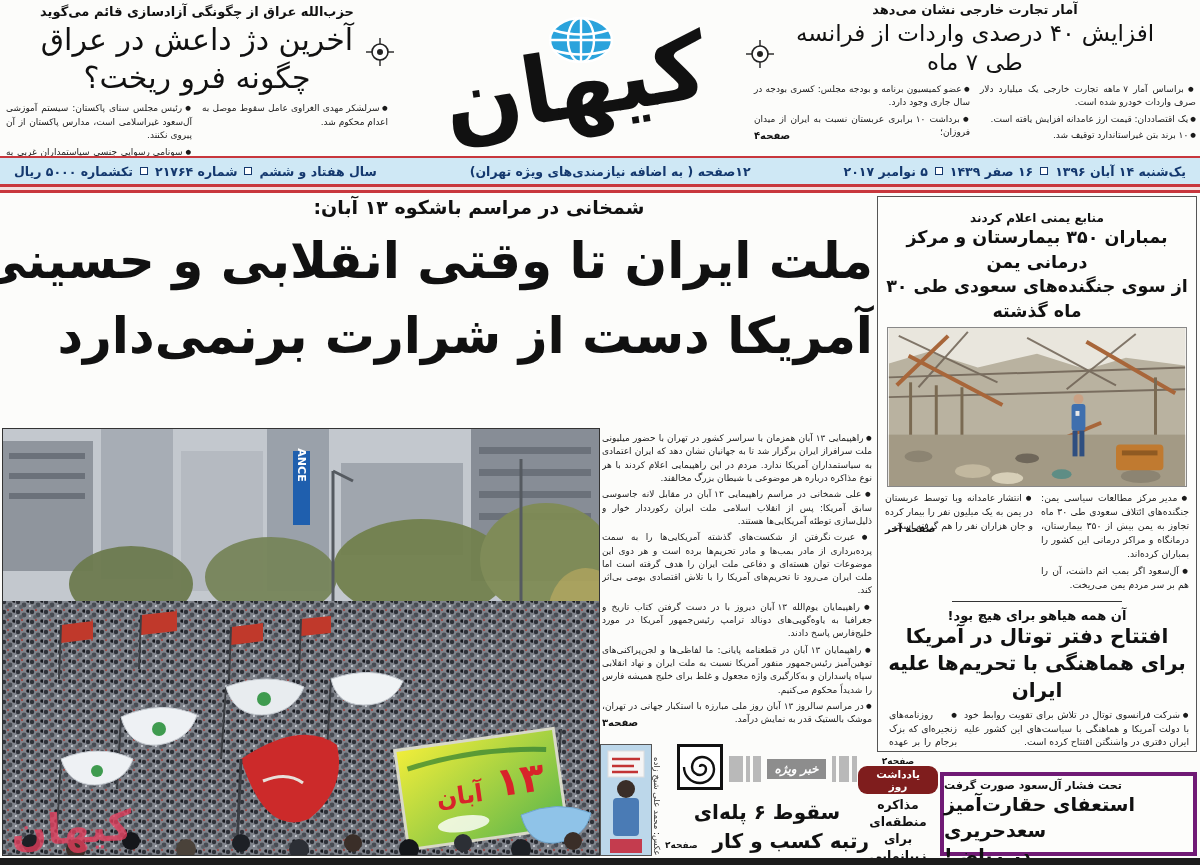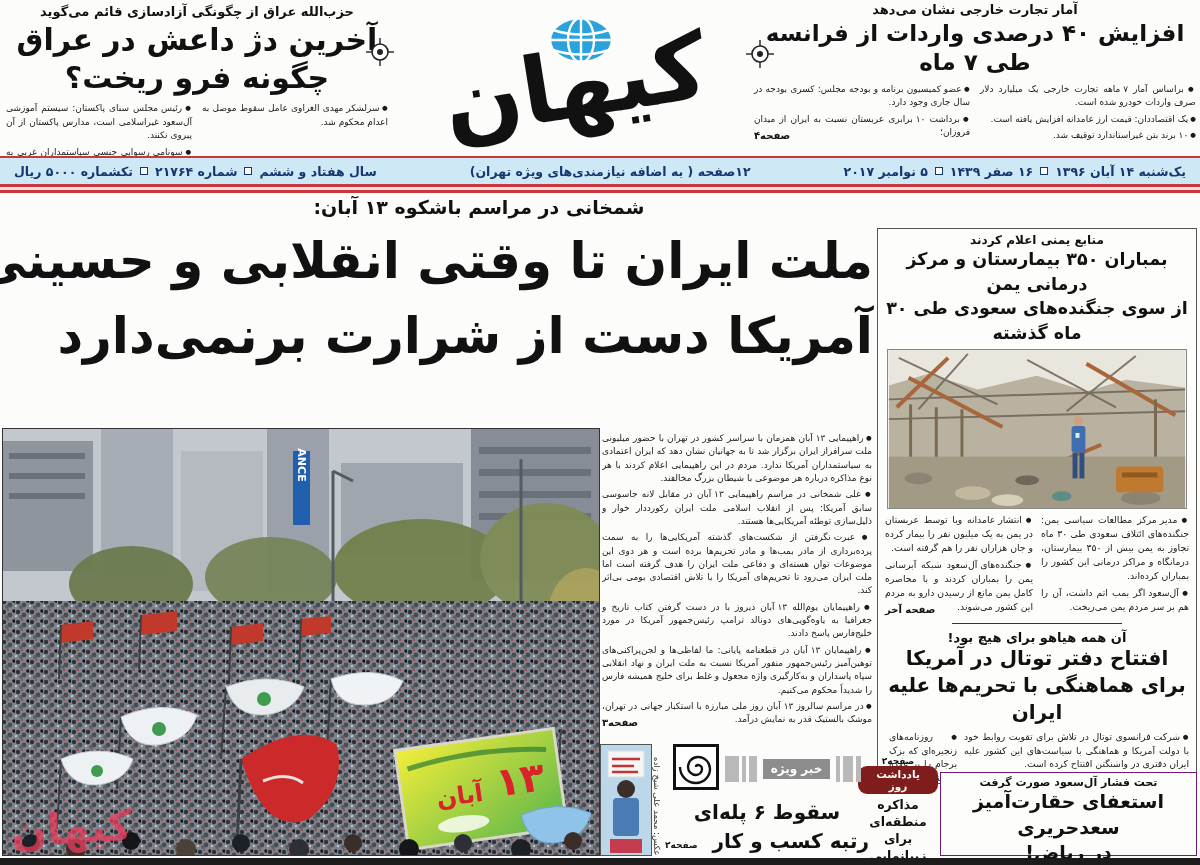--- a/index.html
+++ b/index.html
@@ -6,21 +6,21 @@
   body { background:#777; font-family:"DejaVu Sans", sans-serif; }
   .page { position:relative; width:1200px; height:865px; background:#fcfcfa; color:#111;
           overflow:hidden; direction:rtl; margin:0 auto; }
   .abs { position:absolute; }
 
   
   .kicker { font-weight:bold; text-align:center; }
   .tl-block { left:6px; top:4px; width:382px; }
   .tr-block { left:754px; top:2px; width:442px; }
   .tl-block .kicker, .tr-block .kicker { font-size:13px; margin-bottom:2px; }
-  .top-headline { font-weight:bold; text-align:center; line-height:1.25; letter-spacing:-0.5px; }
+  .top-headline { font-weight:normal; text-align:center; line-height:1.25; letter-spacing:-0.5px; }
   .tl-block .top-headline { font-size:30px; }
   .tr-block .top-headline { font-size:23px; }
   .bul-cols { display:flex; gap:10px; margin-top:6px; }
   .bul-col { flex:1; }
   .b { font-size:9px; line-height:1.5; text-align:justify; margin-bottom:3px; color:#1a1a1a; }
   .b::before { content:"● "; font-size:6.5px; vertical-align:1px; }
   .pgref { font-weight:bold; font-size:10px; text-align:left; margin-top:-13px; }
 
   .masthead { left:398px; top:6px; width:352px; height:150px; text-align:center; }
   .globe { position:absolute; left:150px; top:10px; }
@@ -40,47 +40,47 @@
 
   
   .lead-head { left:85px; top:196px; width:788px; text-align:center; }
   .lead-kicker { font-size:19px; font-weight:bold; margin-bottom:6px; }
   .lead-h { font-size:50px; font-weight:bold; line-height:1.5; letter-spacing:-2px; white-space:nowrap; }
   .lead-bullets { left:602px; top:432px; width:270px; height:312px; overflow:hidden; }
   .lead-bullets .b { font-size:9px; line-height:1.48; }
 
   
   .right-box { left:877px; top:196px; width:320px; height:556px; border:1px solid #555;
-               padding:4px 7px; overflow:hidden; background:#fdfdfb;margin-top:32px; }
+               padding:14px 7px; overflow:hidden; background:#fdfdfb; }
   .ybox-kicker { font-size:12px; font-weight:bold; text-align:center; }
   .ybox-h { font-size:17.5px; font-weight:bold; text-align:center; line-height:1.4; letter-spacing:-0.5px; }
   .yemen-photo { display:block; margin:4px auto 4px; border:1px solid #888; }
   .y-cols { display:flex; gap:8px; }
   .y-cols .b { font-size:9.3px; }
   .divider { width:170px; border-top:1.5px solid #333; margin:6px auto; }
   .total-kicker { font-size:13px; font-weight:bold; text-align:center; }
   .total-h { font-size:20px; font-weight:bold; text-align:center; line-height:1.35; letter-spacing:-0.5px; }
   .t-cols { display:flex; gap:7px; margin-top:4px; }
   .t-main { width:225px; }
   .t-side { width:68px; }
   .t-cols .b { font-size:9.3px; }
 
   
   .note-col { left:858px; top:756px; width:80px; text-align:center; }
   .note-badge { display:inline-block; background:#7f1d1d; color:#fff; font-size:10.5px; font-weight:bold;
                 border-radius:9px; padding:2px 8px; margin-bottom:3px; }
   .note-title { font-size:12.5px; font-weight:bold; line-height:1.35; }
-  .hariri-box { left:940px; top:772px; width:257px; height:84px; border:1px solid #701a75;
-                text-align:center; padding-top:3px; background:#fdfdfb; }
+  .hariri-box { left:940px; top:772px; width:257px; height:84px; border:4px solid #701a75;
+                text-align:left; padding-top:3px; background:#fdfdfb; }
   .hariri-kicker { font-size:11px; font-weight:bold; }
   .hariri-h { font-size:19px; font-weight:bold; line-height:1.35; letter-spacing:-0.5px; }
 
   
   .special { left:664px; top:744px; width:206px; }
-  .special-top { display:flex; align-items:center; justify-content:center; gap:6px; }
+  .special-top { display:flex; align-items:center; justify-content:center; gap:6px;font-style:italic; }
   .bars { display:flex; gap:3px; align-items:center; }
   .bar { background:#b9b9b9; height:26px; }
   .badge-grey { background:#8d8d8d; color:#fff; font-size:12px; font-weight:bold; padding:3px 8px; }
   .special-h { font-size:20px; font-weight:bold; text-align:center; line-height:1.45; margin-top:4px; }
   .special-ref { font-size:9px; font-weight:bold; margin-right:8px; }
 
   
   .rally { left:2px; top:428px; width:598px; height:428px; border:1px solid #333; overflow:hidden; }
   .watermark { position:absolute; left:8px; bottom:2px; font-size:42px; font-weight:bold;
                color:rgba(228,62,92,0.78); transform:rotate(-3deg); letter-spacing:-2px; }
@@ -253,21 +253,20 @@
           <rect x="-3" y="12" width="4" height="5" fill="#e8e8e8"></rect>
         </g>
       </svg>
       <div class="y-cols">
         <div class="bul-col">
           <p class="b">مدیر مرکز مطالعات سیاسی یمن: جنگنده‌های ائتلاف سعودی طی ۳۰ ماه تجاوز به یمن بیش از ۳۵۰ بیمارستان، درمانگاه و مراکز درمانی این کشور را بمباران کرده‌اند.</p>
           <p class="b">آل‌سعود اگر بمب اتم داشت، آن را هم بر سر مردم یمن می‌ریخت.</p>
         </div>
         <div class="bul-col">
           <p class="b">انتشار عامدانه وبا توسط عربستان در یمن به یک میلیون نفر را بیمار کرده و جان هزاران نفر را هم گرفته است.</p>
-          <p class="b">جنگنده‌های آل‌سعود شبکه آبرسانی یمن را بمباران کردند و با محاصره کامل یمن مانع از رسیدن دارو به مردم این کشور می‌شوند.</p>
           <div class="pgref">صفحه آخر</div>
         </div>
       </div>
     </div>
     <div class="divider"></div>
     <div>
       <div class="total-kicker">آن همه هیاهو برای هیچ بود!</div>
       <div class="total-h">
         <div>افتتاح دفتر توتال در آمریکا</div>
         <div>برای هماهنگی با تحریم‌ها علیه ایران</div>

